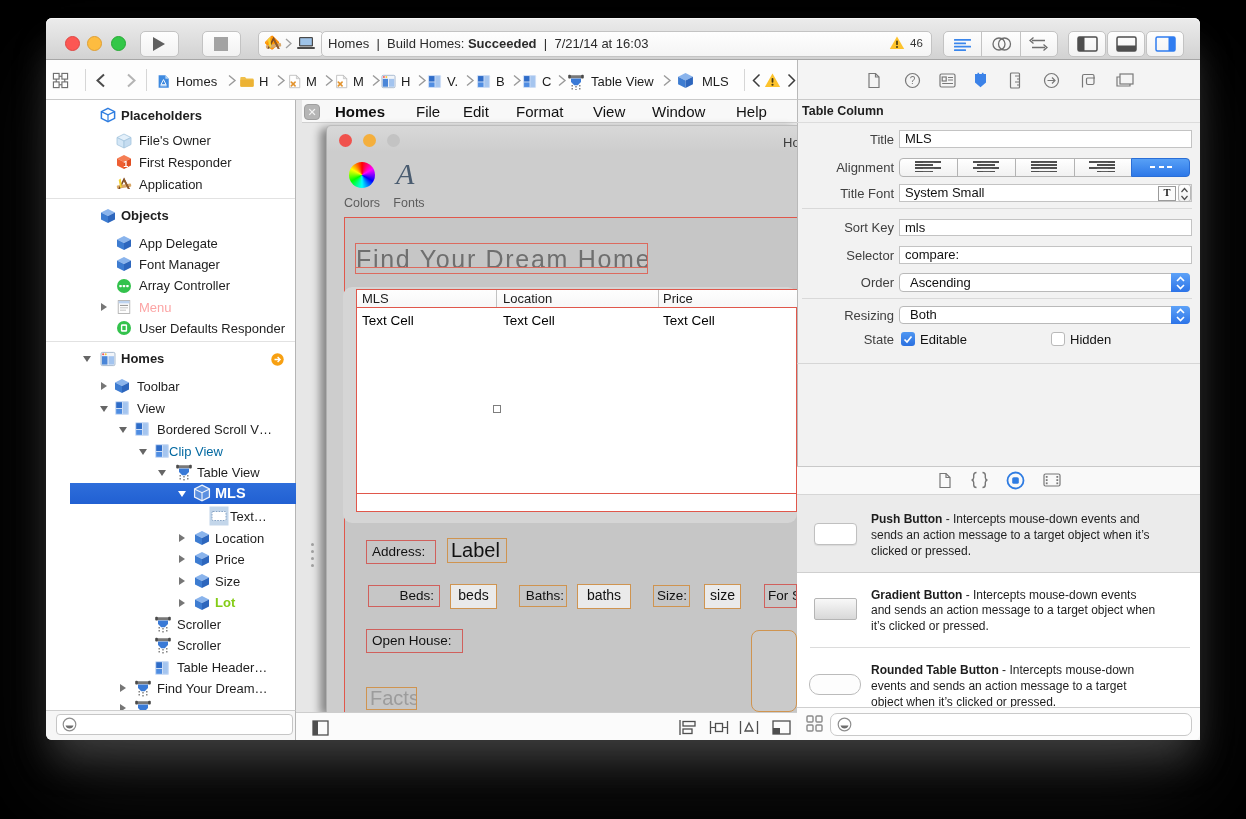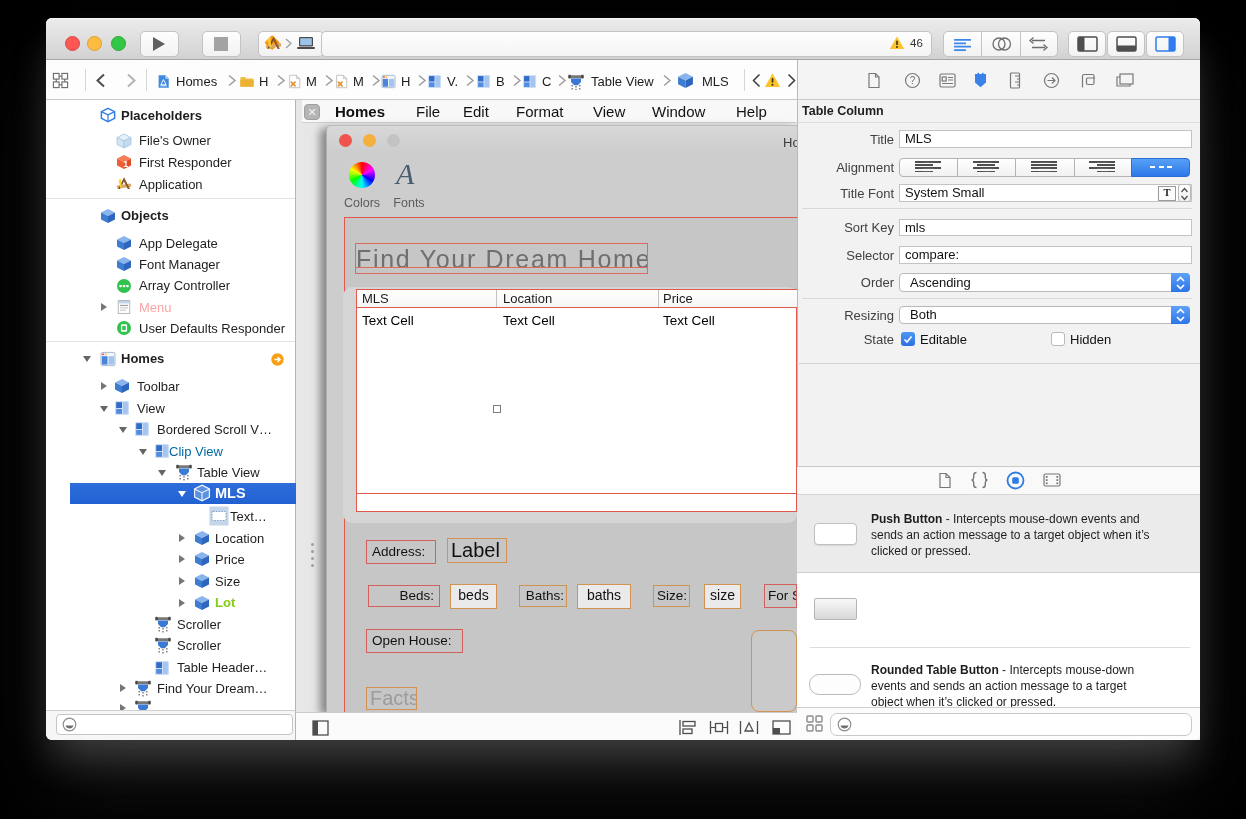--- a/index.html
+++ b/index.html
@@ -179,20 +179,21 @@
 
  <div class="abs tbtn" style="left:140px;width:39px;"></div>
  <div class="abs" style="left:153px;top:37px;width:0;height:0;border-left:12px solid #5f5f5f;border-top:7px solid transparent;border-bottom:7px solid transparent;"></div>
  <div class="abs tbtn" style="left:202px;width:39px;"></div>
  <div class="abs" style="left:214px;top:37px;width:14px;height:14px;background:#a3a3a3;"></div>
 
  <div class="abs tbtn" style="left:258px;width:66px;"></div>
  <div class="abs" style="left:264px;top:35px;font-size:13px;">🔶</div>
 
  <div class="abs tbtn" style="left:321px;width:611px;background:linear-gradient(#fefefe,#f4f4f4);"></div>
+ <div class="abs" style="left:328px;top:35.5px;font-size:13px;color:#2b2b2b;">Homes&nbsp; |&nbsp; Build Homes: <b>Succeeded</b>&nbsp; |&nbsp; 7/21/14 at 16:03</div>
     <svg class="abs" style="left:889px;top:34.5px" width="16" height="16">
       <use href="#warnico"></use>
     </svg>
     <div class="abs" style="left:910px;top:37px;font-size:11.5px;color:#333;">46</div>
 
  <div class="abs tbtn" style="left:943px;width:115px;"></div>
 
  <div class="abs tbtn" style="left:1068px;width:38px;"></div>
     <div class="abs tbtn" style="left:1107px;width:38px;"></div>
     <div class="abs tbtn" style="left:1146px;width:38px;"></div>
@@ -705,20 +706,21 @@
         <rect x="13.4" y="6.2" width="1.8" height="1.8"></rect>
         <rect x="13.4" y="9.4" width="1.8" height="1.8"></rect>
       </g>
     </svg>
     <div class="abs" style="left:797px;top:572px;width:403px;height:135px;background:#fff"></div>
     <div class="abs" style="left:797px;top:495px;width:403px;height:77px;background:#ebebeb"></div>
     <div class="abs" style="left:814px;top:523px;width:43px;height:22px;background:#fff;border:1px solid #c0c0c0;border-radius:4px;box-sizing:border-box;box-shadow:0 1px 1px rgba(0,0,0,0.08)"></div>
     <div class="abs" style="left:871px;top:512px;font-size:12px;color:#1d1d1d;line-height:15.8px;width:330px;white-space:nowrap"><b>Push Button</b> - Intercepts mouse-down events and<br>sends an action message to a target object when it’s<br>clicked or pressed.</div>
     <div class="abs" style="left:797px;top:571.5px;width:403px;height:1px;background:#cfcfcf"></div>
     <div class="abs" style="left:814px;top:598px;width:43px;height:22px;background:linear-gradient(#f8f8f8,#d8d8d8);border:1px solid #b5b5b5;border-radius:2px;box-sizing:border-box"></div>
+    <div class="abs" style="left:871px;top:587.5px;font-size:12px;color:#1d1d1d;line-height:15.8px;width:330px;white-space:nowrap"><b>Gradient Button</b> - Intercepts mouse-down events<br>and sends an action message to a target object when<br>it’s clicked or pressed.</div>
     <div class="abs" style="left:810px;top:647px;width:380px;height:1px;background:#dcdcdc"></div>
     <div class="abs" style="left:809px;top:674px;width:52px;height:21px;background:#fdfdfd;border:1px solid #bbb;border-radius:10px;box-sizing:border-box"></div>
     <div class="abs" style="left:871px;top:663px;font-size:12px;color:#1d1d1d;line-height:15.8px;width:330px;white-space:nowrap"><b>Rounded Table Button</b> - Intercepts mouse-down<br>events and sends an action message to a target<br>object when it’s clicked or pressed.</div>
     <div class="abs" style="left:797px;top:707px;width:403px;height:33px;background:#fcfcfc;border-top:1px solid #cfcfcf;box-sizing:border-box;border-radius:0 0 6px 0"></div>
     <svg class="abs" style="left:806px;top:715px" width="17" height="17">
       <g fill="none" stroke="#8a8a8a" stroke-width="1.4">
         <rect x="1" y="1" width="6" height="6" rx="1"></rect>
         <rect x="10" y="1" width="6" height="6" rx="1"></rect>
         <rect x="1" y="10" width="6" height="6" rx="1"></rect>
         <rect x="10" y="10" width="6" height="6" rx="1"></rect>

